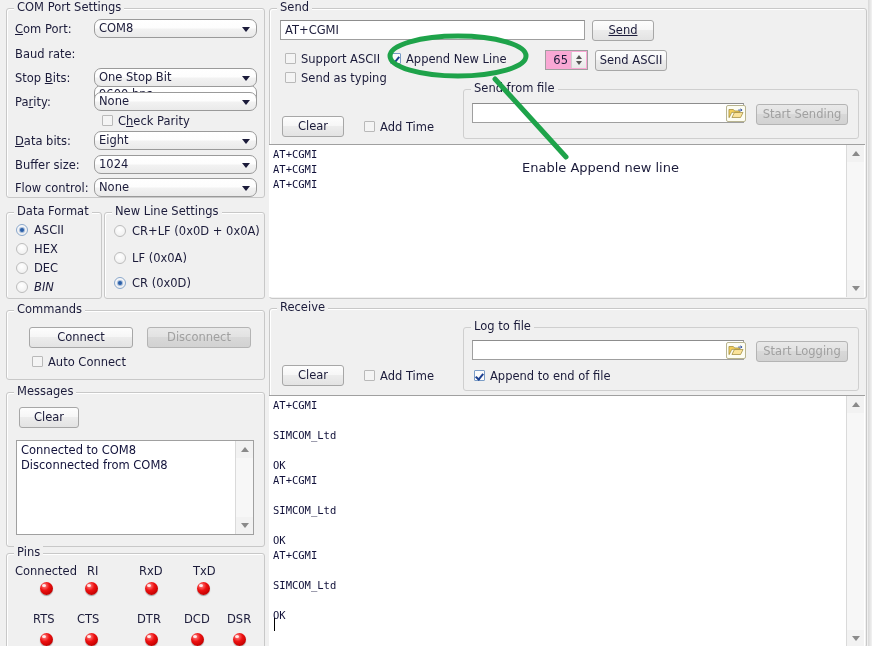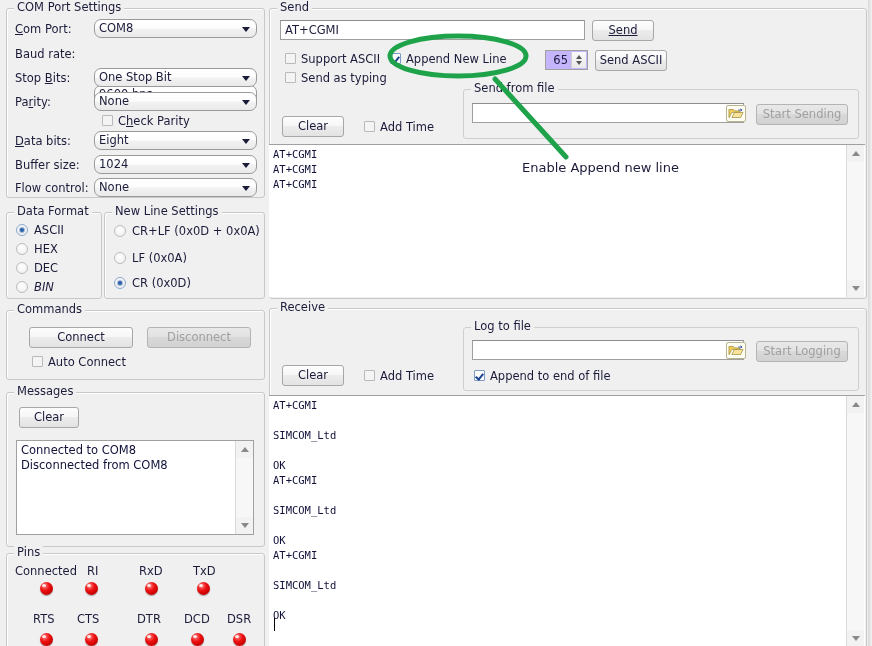--- a/index.html
+++ b/index.html
@@ -83,21 +83,21 @@
   
   .tin{
     position:absolute;box-sizing:border-box;height:20px;background:#ffffff;
     border:1px solid #9f9f9f;border-top-color:#8d8d8d;
     font-size:11.5px;color:#1b1b3a;line-height:18px;padding-left:4px;
     white-space:nowrap;overflow:hidden;
   }
 
   
   .spin{
-    position:absolute;box-sizing:border-box;height:20px;background:#c4b5fd;
+    position:absolute;box-sizing:border-box;height:20px;background:#f9a8d4;
     border:1px solid #9f9f9f;font-size:11.5px;color:#1b1b3a;line-height:18px;
   }
   .spin .val{position:absolute;left:0;right:16px;text-align:right;padding-right:3px;}
   .spin .btns{position:absolute;right:1px;top:1px;bottom:1px;width:14px;
     background:linear-gradient(to bottom,#fafafa,#e9e9e9);border-left:1px solid #cfcfcf;}
   .spin .btns .up,.spin .btns .dn{position:absolute;left:0;width:14px;height:8px;}
   .spin .btns .up{top:0;}
   .spin .btns .dn{bottom:0;}
   .spin .btns .up:after{content:"";position:absolute;left:4px;top:3px;width:0;height:0;
     border-left:3px solid transparent;border-right:3px solid transparent;border-bottom:4px solid #555;}

